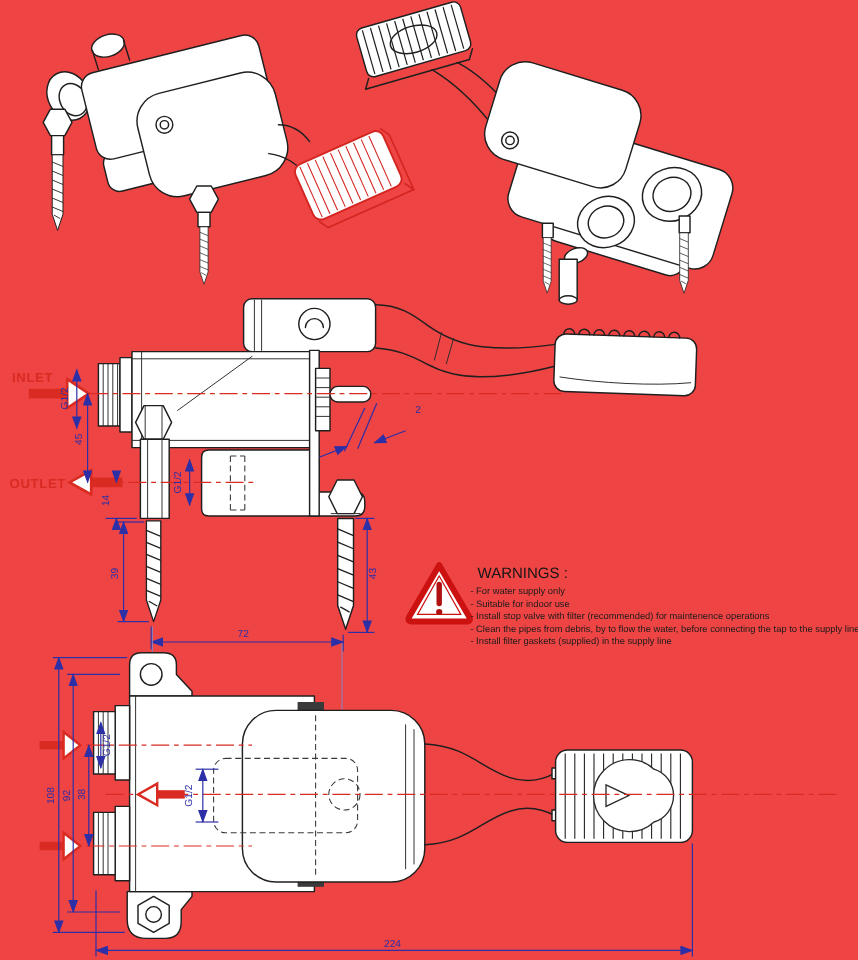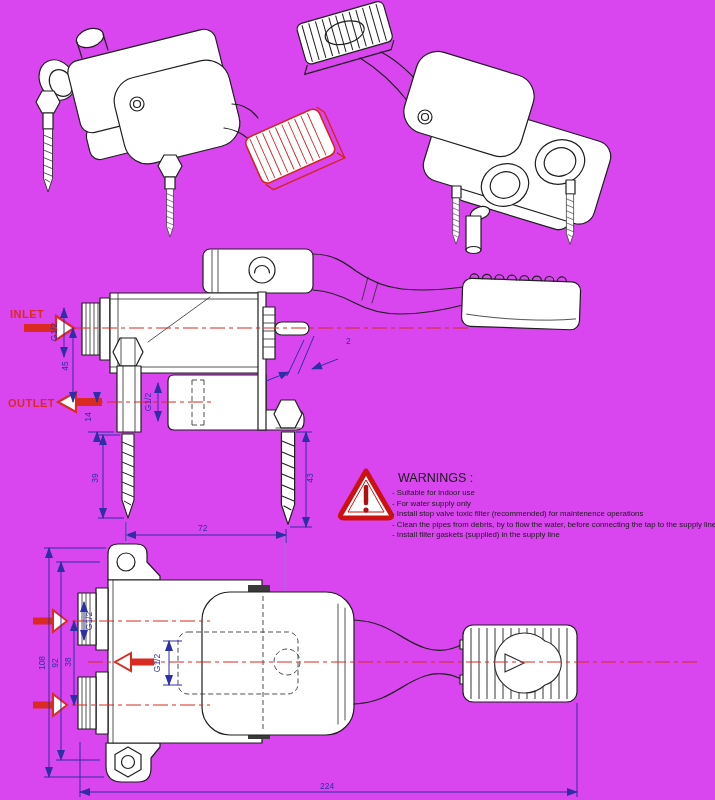--- a/index.html
+++ b/index.html
@@ -1,16 +1,16 @@
 <!DOCTYPE html>
 <html><head>
 <meta charset="utf-8">
 <style>
   html,body{margin:0;padding:0;background:#ffffff;}
-  .canvas{position:relative;width:715px;height:800px;background:#d946ef;overflow:hidden;
+  .canvas{position:relative;width:715px;height:800px;background:#ef4444;overflow:hidden;
           font-family:"Liberation Sans",sans-serif;}
   .canvas svg{position:absolute;left:0;top:0;}
   
   .ln      {stroke:#1f1f1f;stroke-width:1.2;fill:#fff;stroke-linejoin:round;stroke-linecap:round;}
   .lnthin  {stroke:#2a2a2a;stroke-width:0.8;fill:none;stroke-linecap:round;}
   .lnopen  {stroke:#1f1f1f;stroke-width:1.2;fill:none;stroke-linejoin:round;stroke-linecap:round;}
   .hid     {stroke:#3a3a3a;stroke-width:0.9;fill:none;stroke-dasharray:5 3;}
   .dim     {stroke:#2d2fa6;stroke-width:1;fill:none;}
   .dimthin {stroke:#8486c9;stroke-width:0.8;fill:none;}
   .dimtxt  {fill:#2d2fa6;font-size:8.5px;}
@@ -355,20 +355,20 @@
   <g>
     <path d="M366,471 L391,514 Q393,518 388,518 L344,518 Q339,518 341,514 Z" fill="#fff" stroke="#cc1111" stroke-width="5" stroke-linejoin="round"></path>
     <path d="M366,480 L384,512 L348,512 Z" fill="none" stroke="#cc1111" stroke-width="1"></path>
     <line x1="366" y1="487" x2="366" y2="503" stroke="#b01010" stroke-width="4.5" stroke-linecap="round"></line>
     <circle cx="366" cy="510" r="2.6" fill="#b01010"></circle>
   </g>
 </svg>
 
 <div class="warnbox">
   <div class="warnhead">WARNINGS :</div>
+  <div class="warnitem">- For water supply only</div>
   <div class="warnitem">- Suitable for indoor use</div>
-  <div class="warnitem">- For water supply only</div>
-  <div class="warnitem">- Install stop valve toxic filter (recommended) for maintenence operations</div>
+  <div class="warnitem">- Install stop valve with filter (recommended) for maintenence operations</div>
   <div class="warnitem">- Clean the pipes from debris, by to flow the water, before connecting the tap to the supply line</div>
   <div class="warnitem">- Install filter gaskets (supplied) in the supply line</div>
 </div>
 
 </div>
 
 </body></html>

